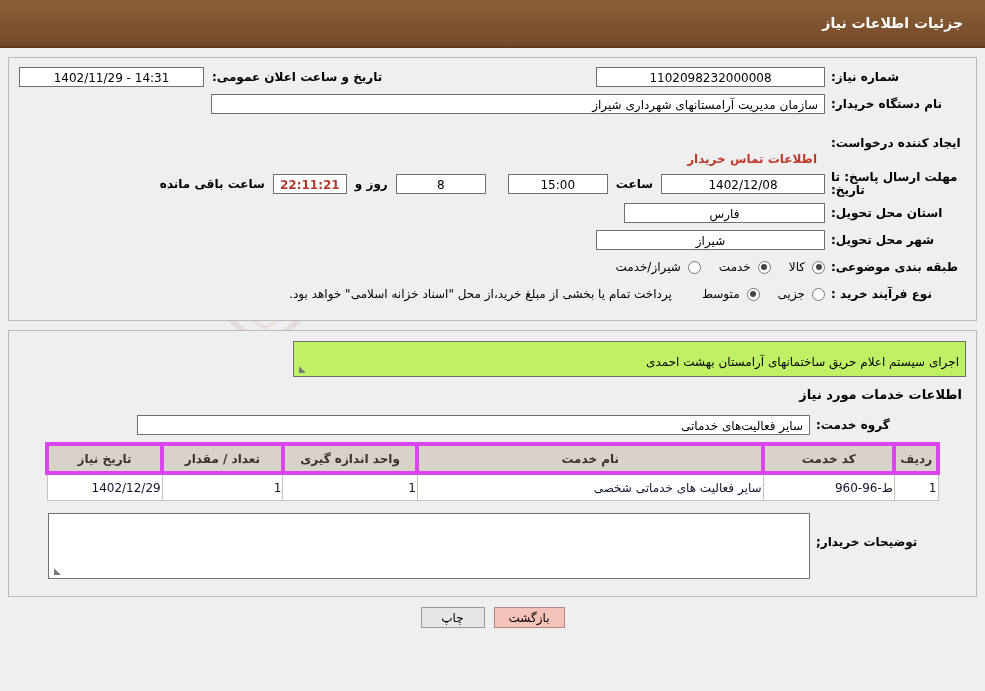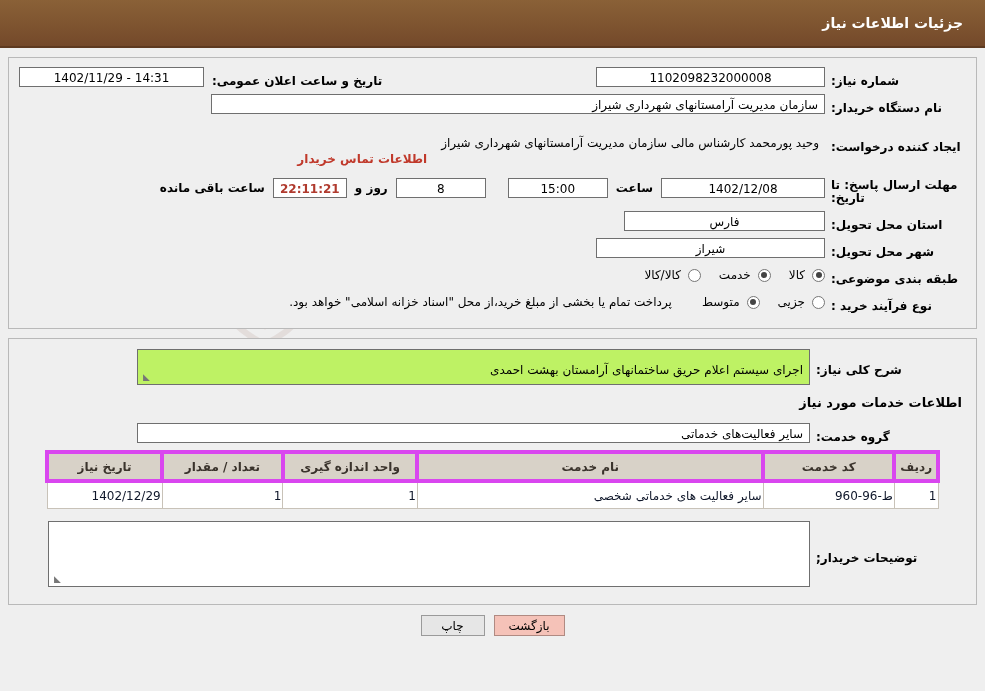--- a/index.html
+++ b/index.html
@@ -84,21 +84,20 @@
     min-height: 22px;
   }
   .lbl {
     font-size: 12px;
     font-weight: bold;
     color: #000;
     text-align: left;
     padding-left: 6px;
     flex: 0 0 auto;
     line-height: 14px;
-    margin-top: 8px;
   }
   .lbl.w135 { width: 135px; }
   .lbl.w150 { width: 150px; }
 
   .fld {
     border: 1px solid #6f6f6f;
     background: #ffffff;
     height: 20px;
     line-height: 20px;
     font-size: 12px;
@@ -275,21 +274,20 @@
     <div class="fld" style="width:185px">14:31 - 1402/11/29</div>
   </div>
 
   <div class="row">
     <div class="lbl w135">نام دستگاه خریدار:</div>
     <div class="fld" style="width:614px;text-align:right">سازمان مدیریت آرامستانهای شهرداری شیراز</div>
   </div>
 
   <div class="row">
     <div class="lbl w135">ایجاد کننده درخواست:</div>
-    <div class="plain-txt">وحید پورمحمد کارشناس مالی سازمان مدیریت آرامستانهای شهرداری شیراز</div>
     <div class="link">اطلاعات تماس خریدار</div>
   </div>
 
   <div class="row">
     <div class="lbl w135" style="line-height:13px">مهلت ارسال پاسخ: تا تاریخ:</div>
     <div class="fld" style="width:164px">1402/12/08</div>
     <div class="inline-label">ساعت</div>
     <div class="fld" style="width:100px">15:00</div>
     <div style="width:22px"></div>
     <div class="fld" style="width:90px">8</div>
@@ -309,40 +307,39 @@
   </div>
 
   <div class="row">
     <div class="lbl w135">طبقه بندی موضوعی:</div>
     <div class="radio-group">
       <span class="radio checked"></span>
       <span class="radio-lbl">کالا</span>
       <span class="radio checked"></span>
       <span class="radio-lbl">خدمت</span>
       <span class="radio"></span>
-      <span class="radio-lbl">کالا/کالا</span>
+      <span class="radio-lbl">شیراز/خدمت</span>
     </div>
   </div>
 
   <div class="row">
     <div class="lbl w135">نوع فرآیند خرید :</div>
     <div class="radio-group">
       <span class="radio"></span>
       <span class="radio-lbl">جزیی</span>
       <span class="radio checked"></span>
       <span class="radio-lbl">متوسط</span>
     </div>
     <div class="plain-txt" style="padding-right:16px">پرداخت تمام یا بخشی از مبلغ خرید،از محل "اسناد خزانه اسلامی" خواهد بود.</div>
   </div>
 </div>
 
 <div class="panel mid">
 
   <div class="row" style="align-items:flex-start">
-    <div class="lbl w150" style="padding-top:6px">شرح کلی نیاز:</div>
     <div class="desc-box">
       <span>اجرای سیستم اعلام حریق ساختمانهای آرامستان بهشت احمدی</span>
       <span class="resize-grip">◣</span>
     </div>
   </div>
 
   <div class="sec-title" style="margin-top:6px;padding-right:4px">اطلاعات خدمات مورد نیاز</div>
 
   <div class="row" style="margin-top:8px">
     <div class="lbl w150">گروه خدمت:</div>

